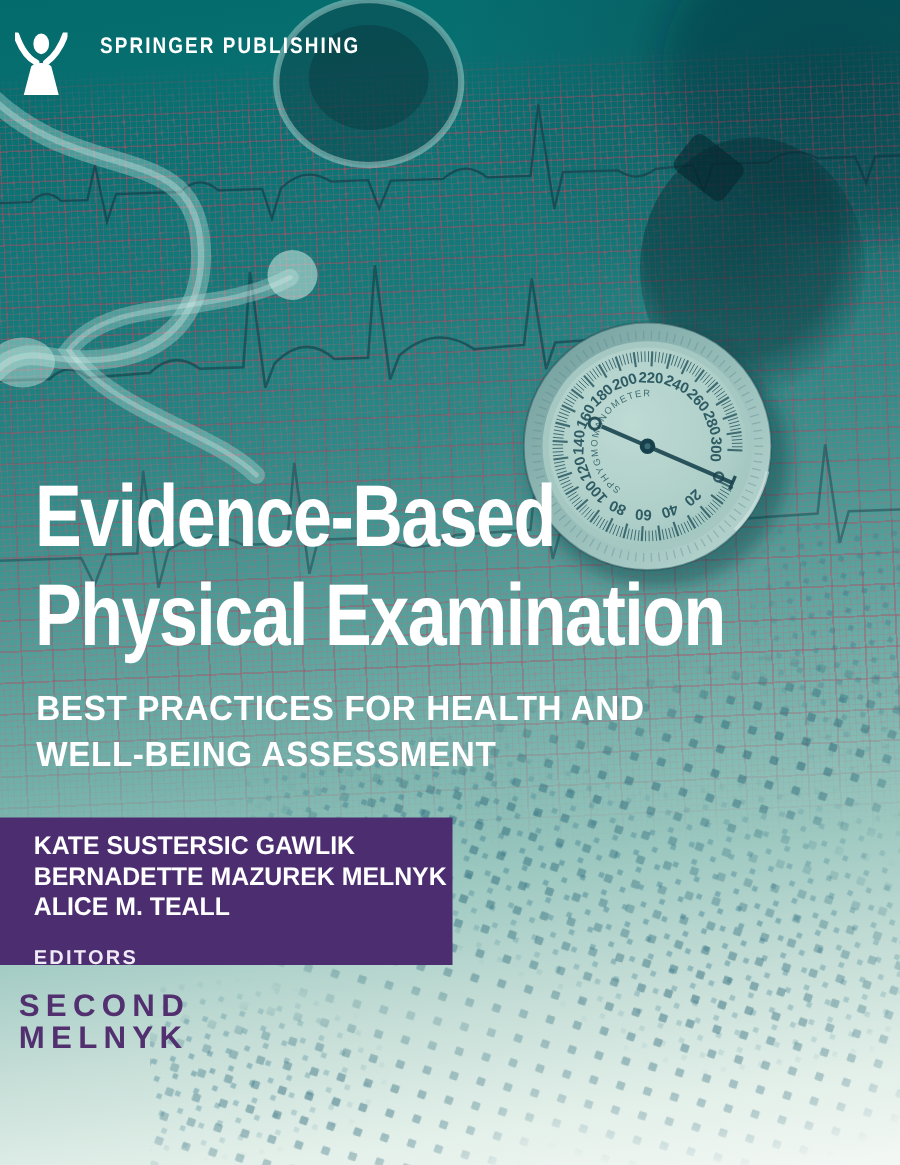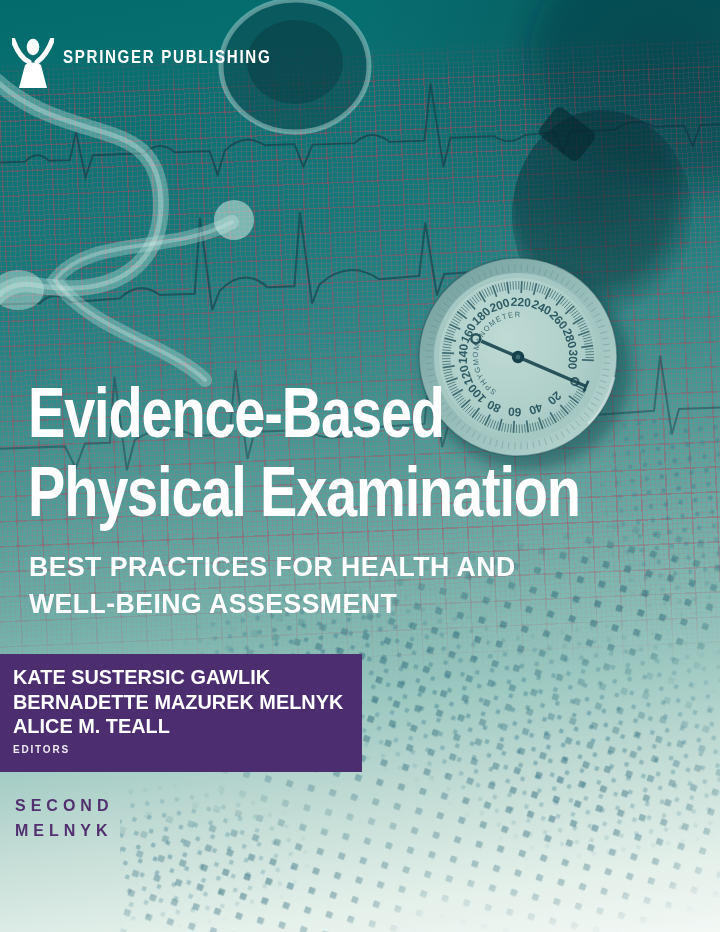--- a/index.html
+++ b/index.html
@@ -18,37 +18,37 @@
     background:
       repeating-linear-gradient(90deg, rgba(205,95,115,.20) 0 1px, transparent 1px 5px),
       repeating-linear-gradient(0deg,  rgba(205,95,115,.20) 0 1px, transparent 1px 5px),
       repeating-linear-gradient(90deg, rgba(172,58,84,.30) 0 1.5px, transparent 1.5px 25px),
       repeating-linear-gradient(0deg,  rgba(172,58,84,.30) 0 1.5px, transparent 1.5px 25px);
     -webkit-mask-image:linear-gradient(to bottom,transparent 0,#000 45px,#000 76%,transparent 100%);
     mask-image:linear-gradient(to bottom,transparent 0,#000 45px,#000 76%,transparent 100%);}
   .scene{position:absolute;inset:0;}
 
   
-  .brand{position:absolute;left:12px;top:38px;display:flex;align-items:center;gap:9px;}
+  .brand{position:absolute;left:12px;top:26px;display:flex;align-items:flex-start;gap:26px;}
   .brand-name{color:#fff;font-size:18px;font-weight:bold;letter-spacing:2px;
               transform:scaleX(.84);transform-origin:left bottom;
               white-space:nowrap;padding-bottom:12px;}
   .title{position:absolute;left:28px;top:374px;color:#fff;font-weight:bold;
          font-size:70px;line-height:79px;letter-spacing:-1.5px;
          transform:scaleX(.8);transform-origin:left top;white-space:nowrap;}
   .subtitle{position:absolute;left:29px;top:548px;color:#fff;font-weight:bold;
             font-size:28px;line-height:37px;letter-spacing:.5px;
             transform:scaleX(.95);transform-origin:left top;white-space:nowrap;}
   .authors{position:absolute;left:0;top:654px;width:362px;height:118px;
-           background:#4b2d70;box-sizing:border-box;padding:11px 0 0 13px;}
+           background:#4b2d70;box-sizing:border-box;padding:11px 0 0 27px;}
   .author{color:#fff;font-weight:bold;font-size:20.5px;line-height:24.5px;
           transform:scaleX(.97);transform-origin:left top;white-space:nowrap;}
-  .role{color:#efeaf6;font-weight:bold;font-size:10px;letter-spacing:1.8px;margin-top:5px;}
+  .role{color:#efeaf6;font-weight:bold;font-size:16px;letter-spacing:1.8px;margin-top:19px;}
   .edition{position:absolute;left:15px;top:793px;color:#523070;font-weight:bold;
-           font-size:16px;line-height:25px;letter-spacing:5px;}
+           font-size:25px;line-height:25px;letter-spacing:5px;}
 </style>
 </head>
 <body>
 
 <div class="cover">
 
   <div class="bg"></div>
   <div class="grid"></div>
 
   <svg class="scene" width="720" height="932" viewBox="0 0 720 932">

